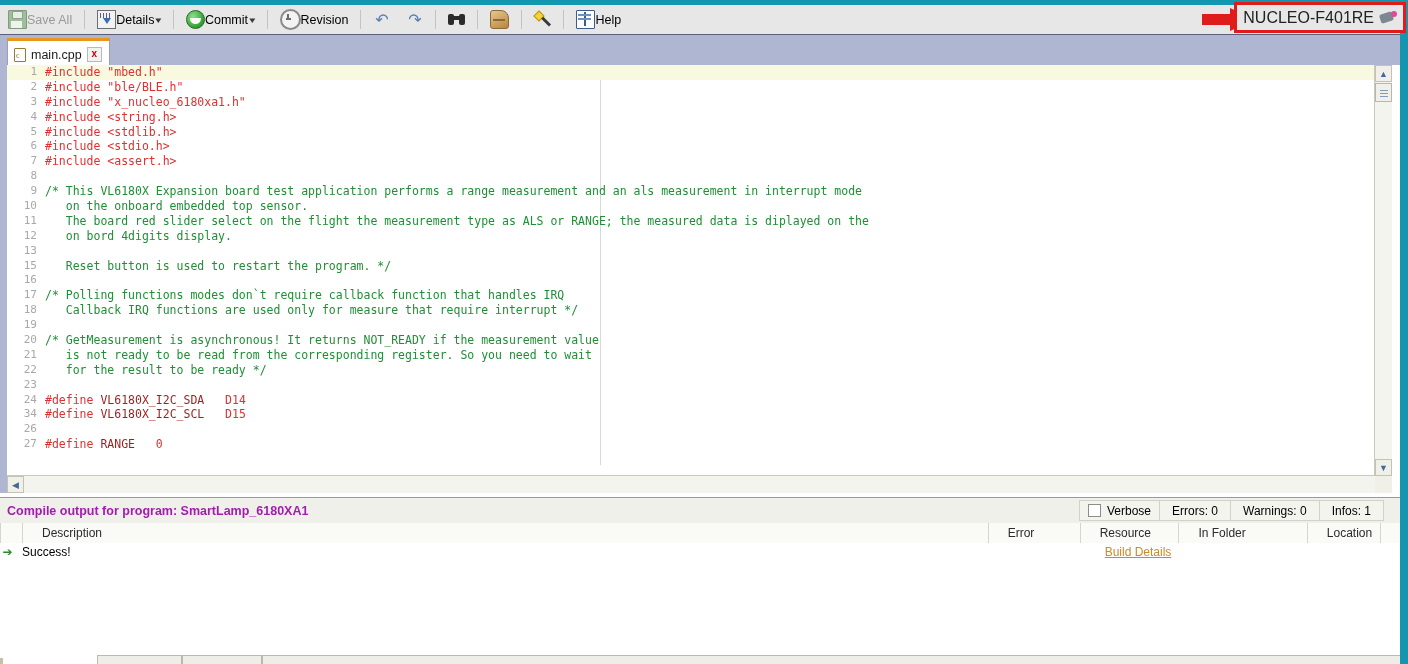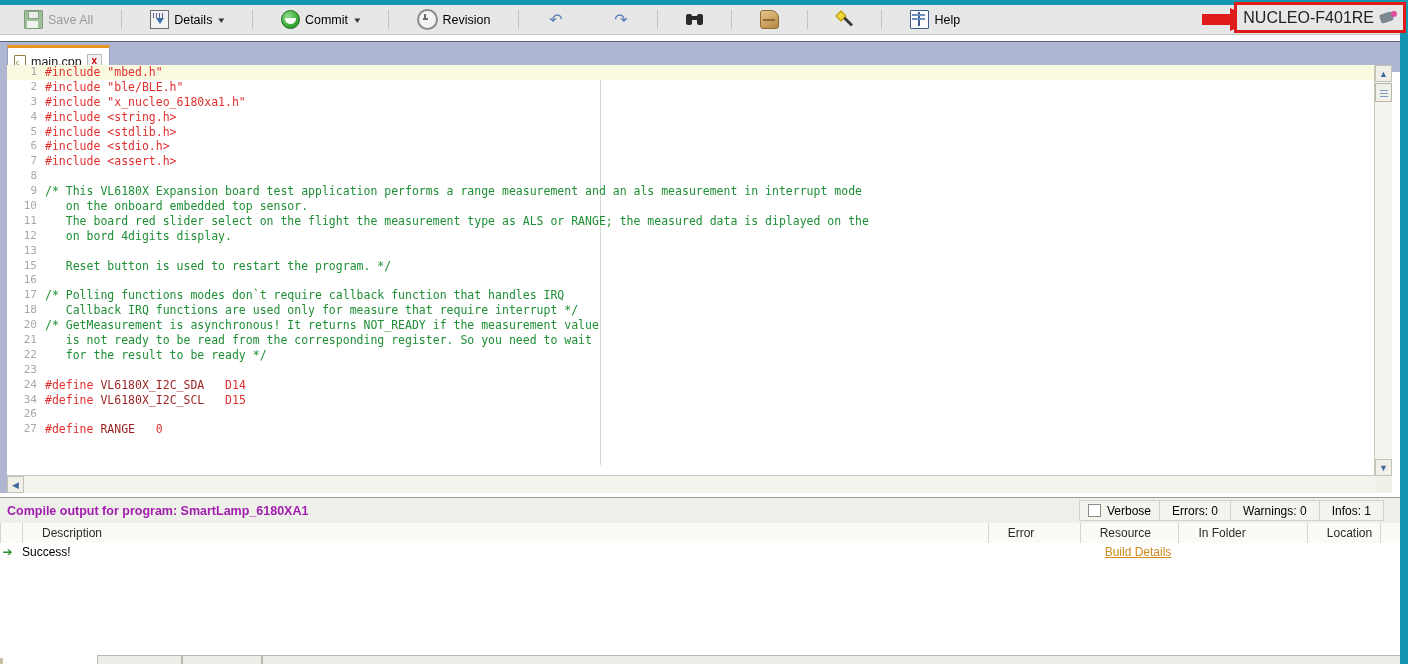--- a/index.html
+++ b/index.html
@@ -17,21 +17,21 @@
   .right-teal{position:absolute;right:0;top:0;width:8px;height:664px;background:#1396b0;}
   .right-teal-inner{position:absolute;right:8px;top:5px;width:4px;height:505px;background:#ffffff;}
 
   
   .toolbar{
     position:absolute;left:0;top:5px;width:1400px;height:29px;
     background:#e7e7e7;
     border-bottom:1px solid #cbc7bc;
     display:flex;align-items:center;
   }
-  .tb-item{display:flex;align-items:center;height:16px;padding:0 24px;gap:5px;cursor:default;}
+  .tb-item{display:flex;align-items:center;height:16px;padding:0 8px;cursor:default;}
   .tb-item.disabled{color:#9a9a9a;}
   .tb-label{font-size:12.5px;white-space:nowrap;}
   .tb-sep{width:1px;height:19px;background:#c3c3c3;margin:0 4px;}
   .caret{font-size:9px;color:#3a3a3a;margin-left:2px;transform:scaleX(1.35);}
   .ico{width:17px;height:17px;display:inline-block;position:relative;flex:none;}
 
   
   .ico-save{background:#9fbf9b;border:1px solid #7f9b7c;border-radius:1px;}
   .ico-save:before{content:"";position:absolute;left:3px;top:0px;width:9px;height:6px;background:#e8eee7;border:1px solid #8aa487;}
   .ico-save:after{content:"";position:absolute;left:2px;bottom:0px;width:11px;height:7px;background:#eef3ed;}
@@ -73,21 +73,21 @@
     border:3px solid #e01b1b;background:#e7e7e7;
     display:flex;align-items:center;justify-content:flex-end;gap:6px;padding:0 6px;
   }
   .platform-name{font-size:16px;color:#222;white-space:nowrap;}
   .ico-board{width:17px;height:15px;position:relative;flex:none;}
   .ico-board:before{content:"";position:absolute;left:0;top:3px;width:13px;height:9px;background:#7b8892;border-radius:2px;transform:rotate(-18deg);}
   .ico-board:after{content:"";position:absolute;right:0px;top:1px;width:6px;height:6px;background:#e04a9a;border-radius:50%;}
 
   
   .tabstrip{
-    position:absolute;left:0;top:41px;width:1400px;height:30px;
+    position:absolute;left:0;top:34px;width:1400px;height:30px;
     background:#afb6d2;border-top:1px solid #5b5f77;
   }
   .tab{
     position:absolute;left:7px;top:3px;height:27px;
     background:#ffffff;border:1px solid #9aa0bb;border-bottom:none;
     border-top:3px solid #e8961e;
     display:flex;align-items:center;gap:5px;padding:0 7px 0 6px;
   }
   .tab-file-ico{width:12px;height:14px;position:relative;flex:none;}
   .tab-file-ico:before{content:"";position:absolute;inset:0;background:#fff;border:1px solid #9a7a3a;border-radius:1px;}
@@ -267,20 +267,21 @@
           <div class="line"><span class="gutter">8</span><span class="code-text">&nbsp;</span></div>
           <div class="line"><span class="gutter">9</span><span class="code-text"><span class="c-cmt">/* This VL6180X Expansion board test application performs a range measurement and an als measurement in interrupt mode</span></span></div>
           <div class="line"><span class="gutter">10</span><span class="code-text"><span class="c-cmt">   on the onboard embedded top sensor.</span></span></div>
           <div class="line"><span class="gutter">11</span><span class="code-text"><span class="c-cmt">   The board red slider select on the flight the measurement type as ALS or RANGE; the measured data is diplayed on the</span></span></div>
           <div class="line"><span class="gutter">12</span><span class="code-text"><span class="c-cmt">   on bord 4digits display.</span></span></div>
           <div class="line"><span class="gutter">13</span><span class="code-text">&nbsp;</span></div>
           <div class="line"><span class="gutter">15</span><span class="code-text"><span class="c-cmt">   Reset button is used to restart the program. */</span></span></div>
           <div class="line"><span class="gutter">16</span><span class="code-text">&nbsp;</span></div>
           <div class="line"><span class="gutter">17</span><span class="code-text"><span class="c-cmt">/* Polling functions modes don`t require callback function that handles IRQ</span></span></div>
           <div class="line"><span class="gutter">18</span><span class="code-text"><span class="c-cmt">   Callback IRQ functions are used only for measure that require interrupt */</span></span></div>
+          <div class="line"><span class="gutter">19</span><span class="code-text">&nbsp;</span></div>
           <div class="line"><span class="gutter">20</span><span class="code-text"><span class="c-cmt">/* GetMeasurement is asynchronous! It returns NOT_READY if the measurement value</span></span></div>
           <div class="line"><span class="gutter">21</span><span class="code-text"><span class="c-cmt">   is not ready to be read from the corresponding register. So you need to wait</span></span></div>
           <div class="line"><span class="gutter">22</span><span class="code-text"><span class="c-cmt">   for the result to be ready */</span></span></div>
           <div class="line"><span class="gutter">23</span><span class="code-text">&nbsp;</span></div>
           <div class="line"><span class="gutter">24</span><span class="code-text"><span class="c-pre">#define </span><span class="c-macro">VL6180X_I2C_SDA</span><span class="c-plain">   </span><span class="c-num">D14</span></span></div>
           <div class="line"><span class="gutter">34</span><span class="code-text"><span class="c-pre">#define </span><span class="c-macro">VL6180X_I2C_SCL</span><span class="c-plain">   </span><span class="c-num">D15</span></span></div>
           <div class="line"><span class="gutter">26</span><span class="code-text">&nbsp;</span></div>
           <div class="line"><span class="gutter">27</span><span class="code-text"><span class="c-pre">#define </span><span class="c-macro">RANGE</span><span class="c-plain">   </span><span class="c-num">0</span></span></div>
         </div>
     </div>

